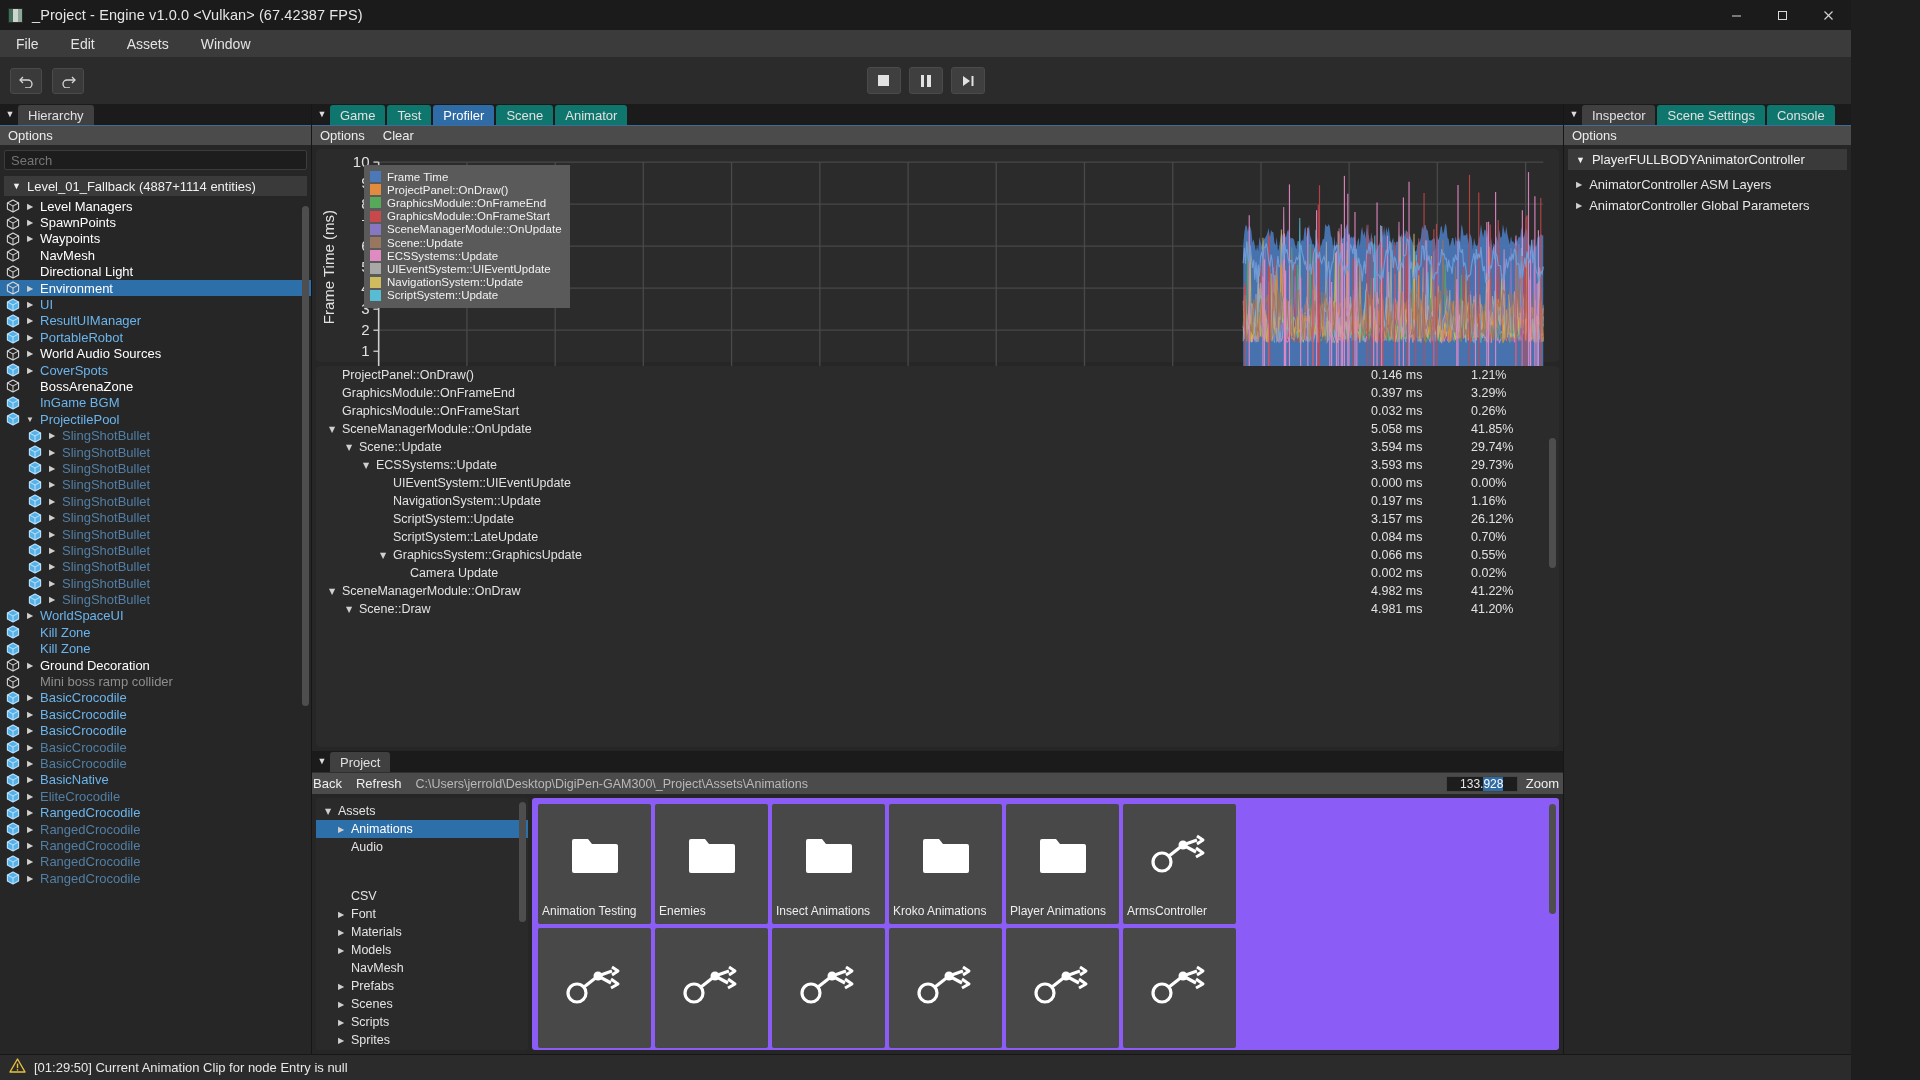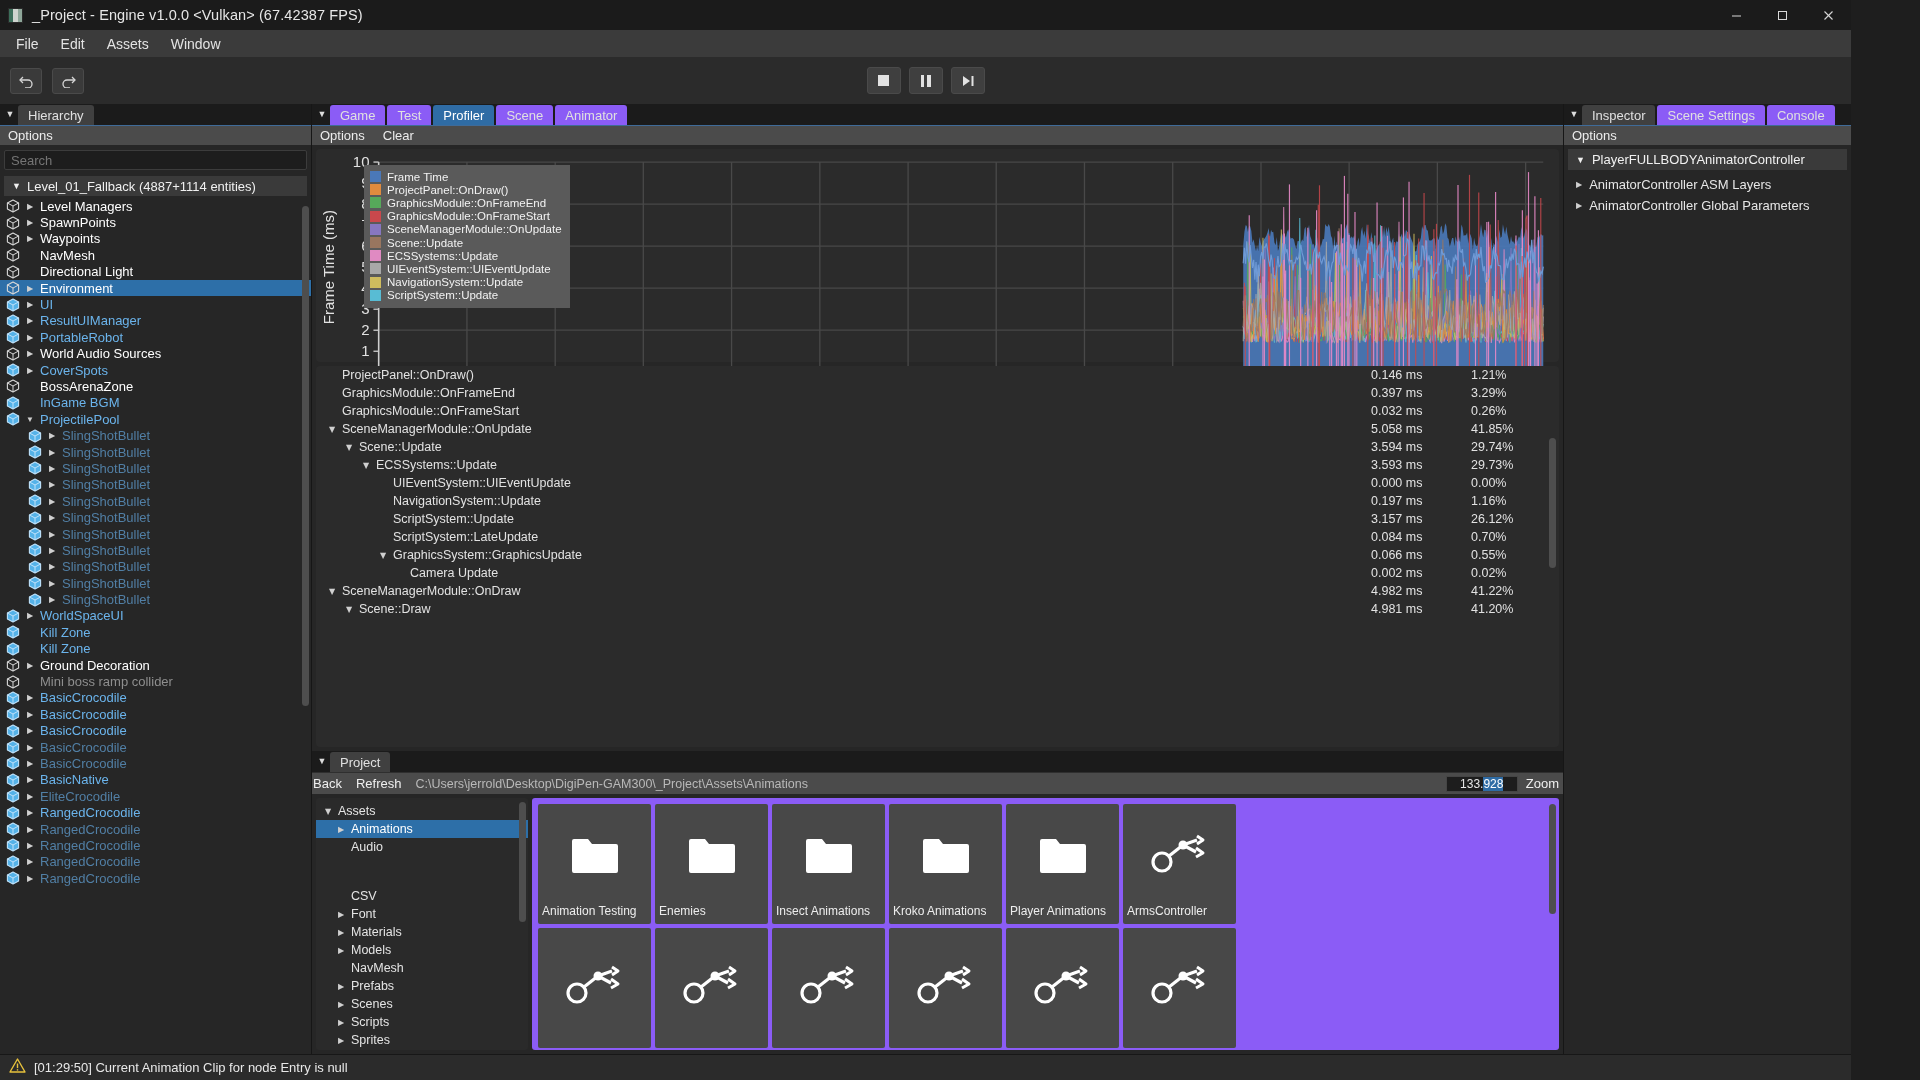--- a/index.html
+++ b/index.html
@@ -27,21 +27,21 @@
   .winbtns { position: absolute; right: 0; top: 0; height: 30px; display: flex; }
   .winbtn {
     width: 46px; height: 30px; display: flex; align-items: center; justify-content: center;
     color: #d8d8d8; font-size: 14px;
   }
   .winbtn svg { display: block; }
 
   
   .menubar {
     height: 27px; flex: 0 0 27px; background: #3b3b3b;
-    display: flex; align-items: center; padding-left: 6px; gap: 2px;
+    display: flex; align-items: center; padding-left: 6px; gap: 12px;
   }
   .menu-item { font-size: 14px; color: #e3e3e3; padding: 3px 10px; border-radius: 2px; }
 
   
   .toolbar {
     height: 47px; flex: 0 0 47px; background: #2b2b2b; position: relative;
     display: flex; align-items: center;
   }
   .tb-left { display: flex; gap: 10px; margin-left: 10px; }
   .tb-btn {
@@ -68,21 +68,21 @@
     height: 22px; flex: 0 0 22px; background: #1b1b1b; display: flex; align-items: flex-end;
     padding-left: 2px; border-bottom: 1px solid #3f6b99;
   }
   .tabrow.noline { border-bottom: 1px solid #2f2f2f; }
   .tab-caret {
     width: 16px; height: 22px; display: flex; align-items: center; justify-content: center;
     color: #dcdcdc; font-size: 9px;
   }
   .tab {
     height: 20px; padding: 0 10px; display: flex; align-items: center;
-    font-size: 13px; color: #e0e0e0; background: #8b5cf6;
+    font-size: 13px; color: #e0e0e0; background: #0f766e;
     border-top-left-radius: 3px; border-top-right-radius: 3px; margin-right: 2px;
   }
   .tab.active { background: #2f6ca5; color: #ffffff; }
   .tab.sel { background: #404040; }
   .optbar {
     height: 19px; flex: 0 0 19px; background: #4b4b4b; display: flex; align-items: center;
     padding-left: 8px; gap: 18px; font-size: 13px; color: #ececec;
   }
 
   

